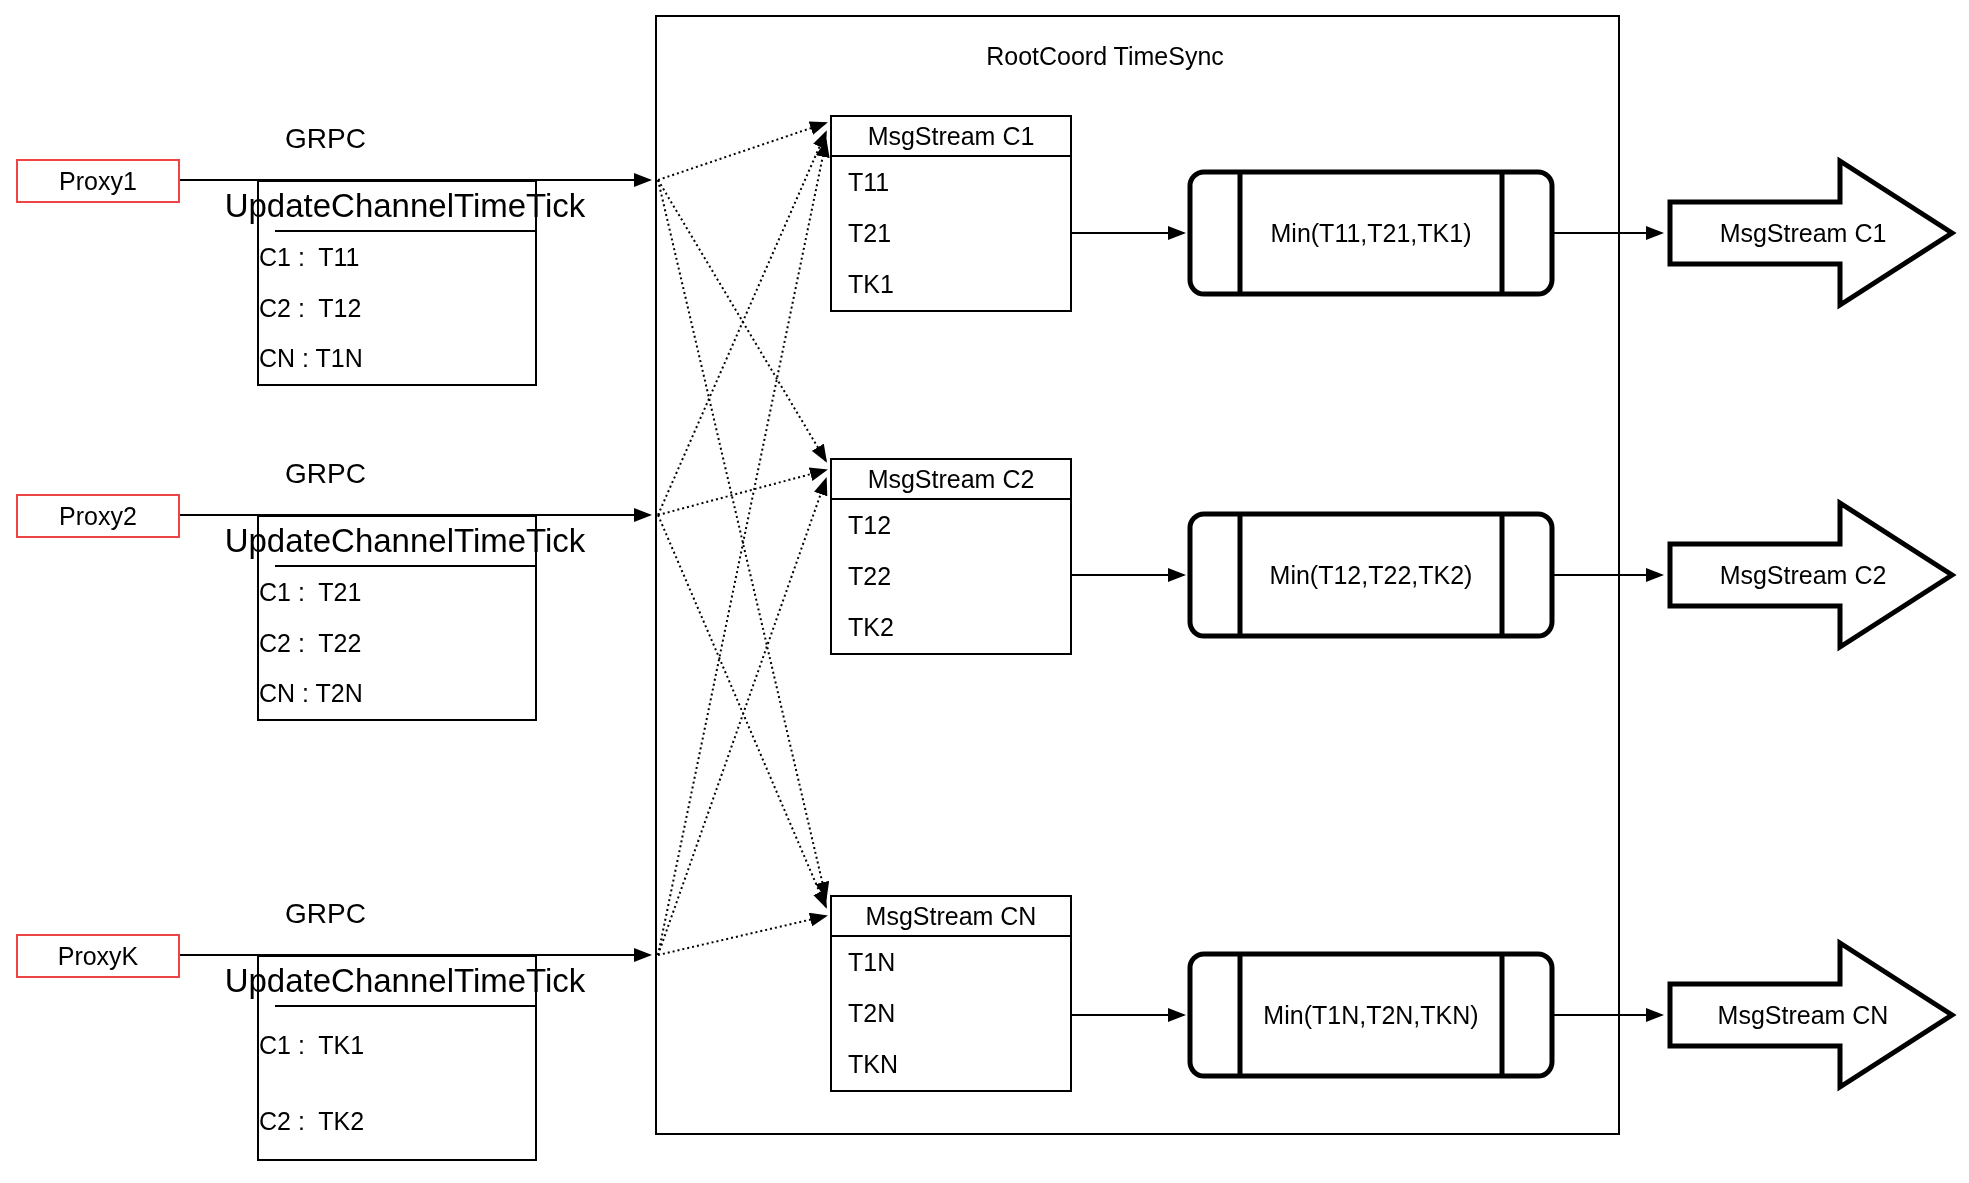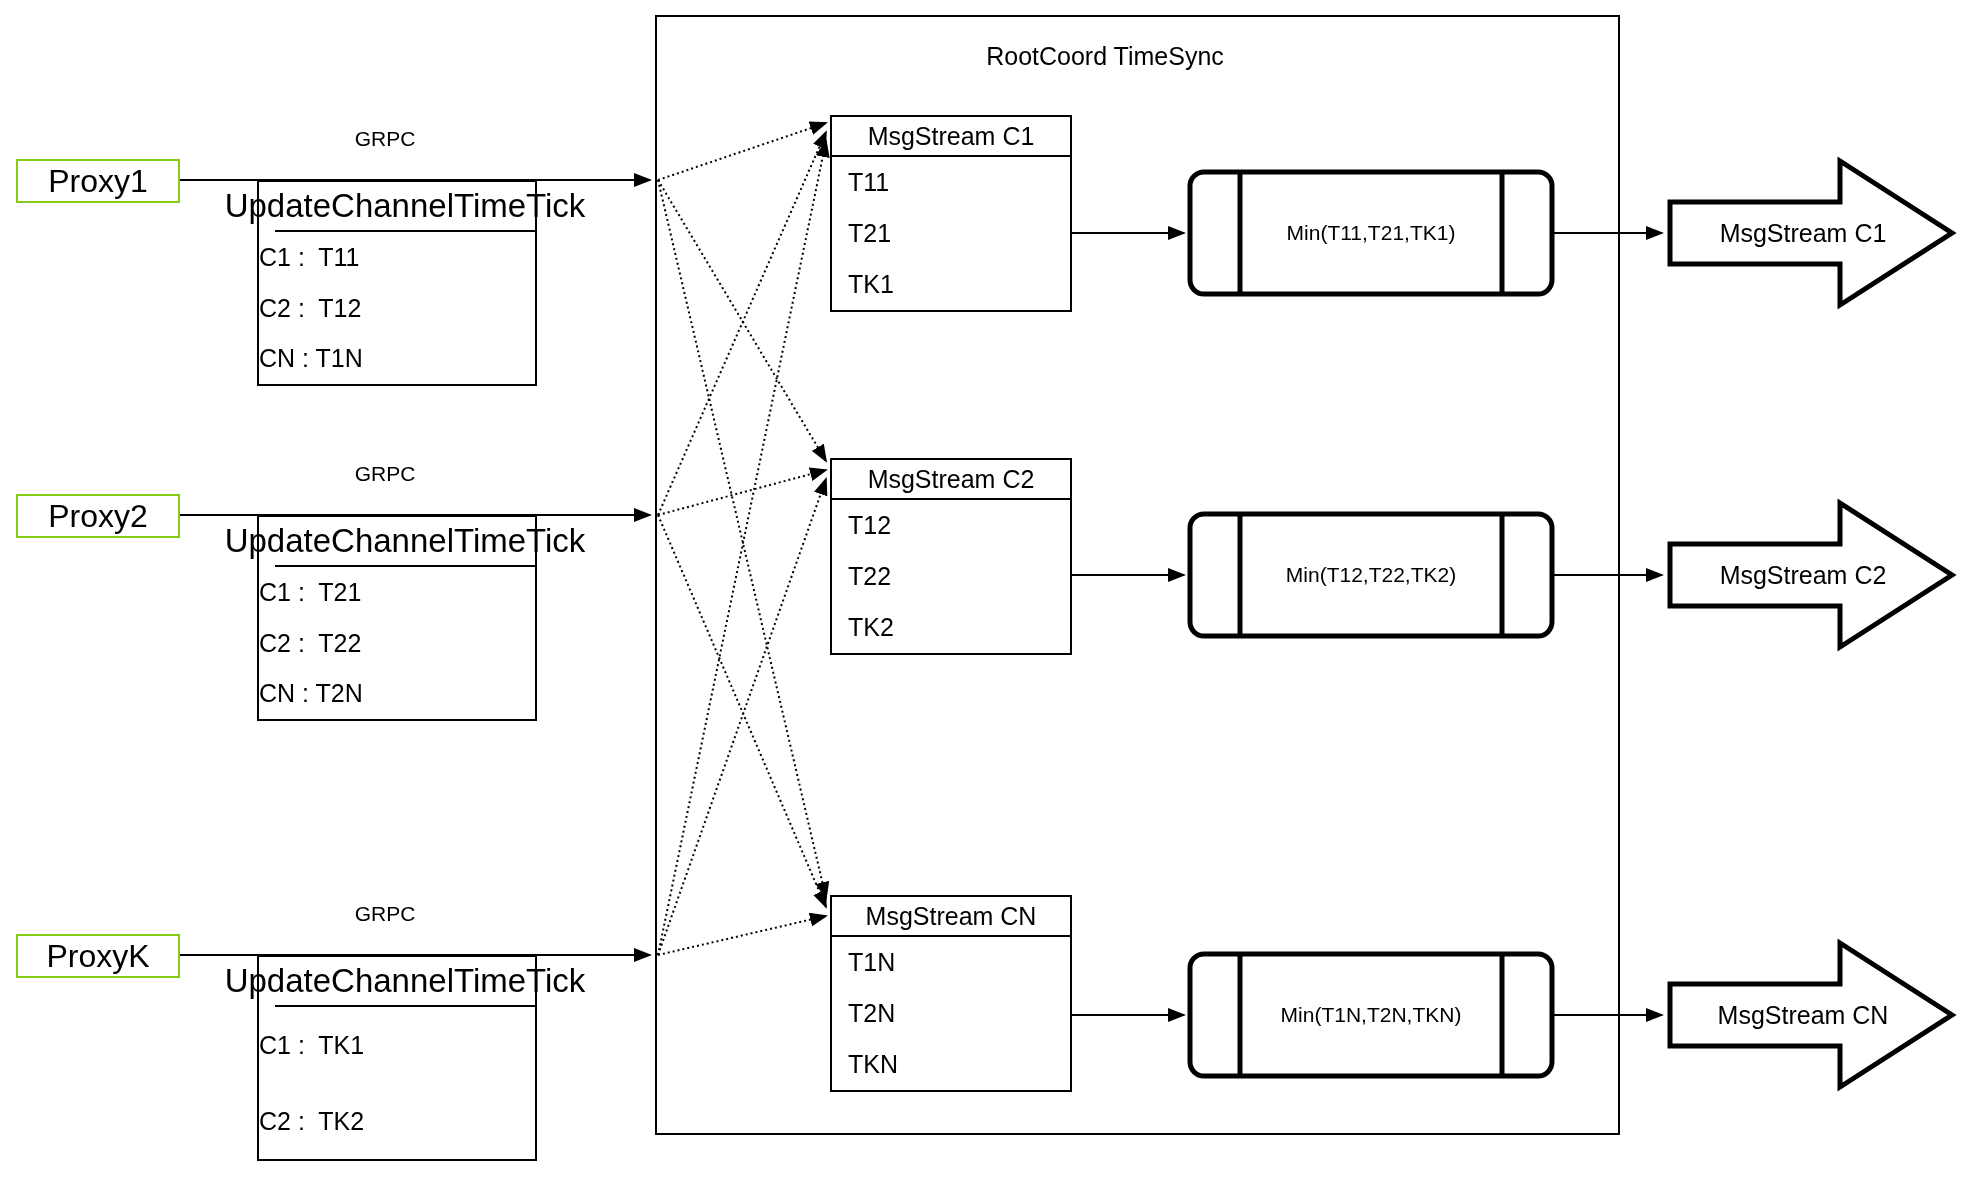--- a/index.html
+++ b/index.html
@@ -18,27 +18,27 @@
     position:absolute;left:655px;top:15px;width:965px;height:1120px;
     border:2px solid #000000;background:transparent;
   }
   .root-title{
     position:absolute;left:955px;top:40px;width:300px;height:32px;
     line-height:32px;text-align:center;font-size:25px;white-space:pre;
   }
 
   .proxy-box{
     position:absolute;left:16px;width:164px;height:44px;
-    border:2px solid #84cc16;background:#ffffff;
+    border:2px solid #ef4444;background:#ffffff;
     display:flex;align-items:center;justify-content:center;
-    font-size:32px;
+    font-size:25px;
   }
   .grpc-label{
     position:absolute;left:285px;width:200px;height:30px;
-    line-height:30px;text-align:center;font-size:21px;
+    line-height:30px;text-align:left;font-size:28px;
   }
 
   .ptable{
     position:absolute;left:257px;width:280px;height:206px;
     border:2px solid #000000;background:#ffffff;
     display:flex;flex-direction:column;
   }
   .ptable .hdr{
     flex:0 0 50px;border-bottom:2px solid #000000;
     display:flex;align-items:center;justify-content:center;
@@ -59,21 +59,21 @@
     display:flex;align-items:center;justify-content:center;
     font-size:25px;white-space:pre;
   }
   .mstable .row{
     flex:1 1 auto;display:flex;align-items:center;
     padding-left:16px;font-size:25px;white-space:pre;
   }
 
   .min-label{
     position:absolute;left:1246px;width:250px;height:30px;
-    line-height:30px;text-align:center;font-size:21px;white-space:pre;
+    line-height:30px;text-align:center;font-size:25px;white-space:pre;
   }
   .outarrow-label{
     position:absolute;left:1678px;width:250px;height:30px;
     line-height:30px;text-align:center;font-size:25px;white-space:pre;
   }
 </style>
 </head>
 <body>
 
 <div class="canvas">

